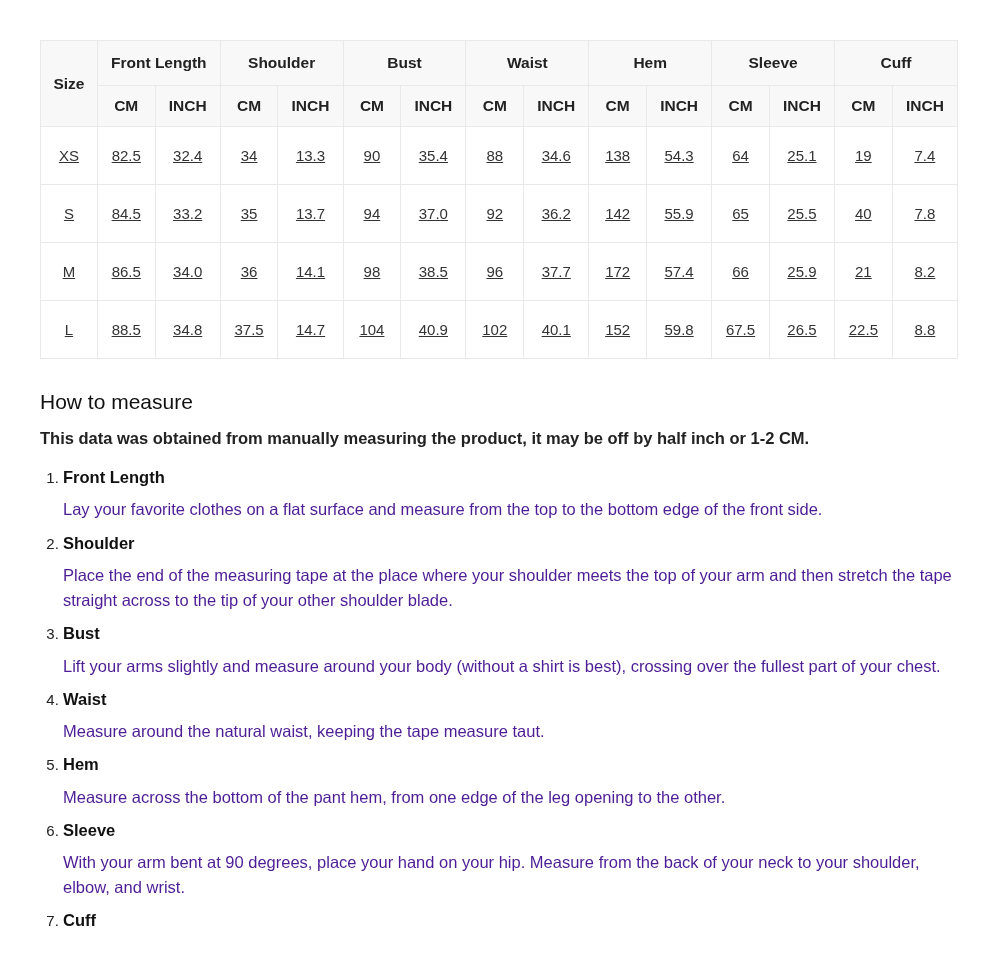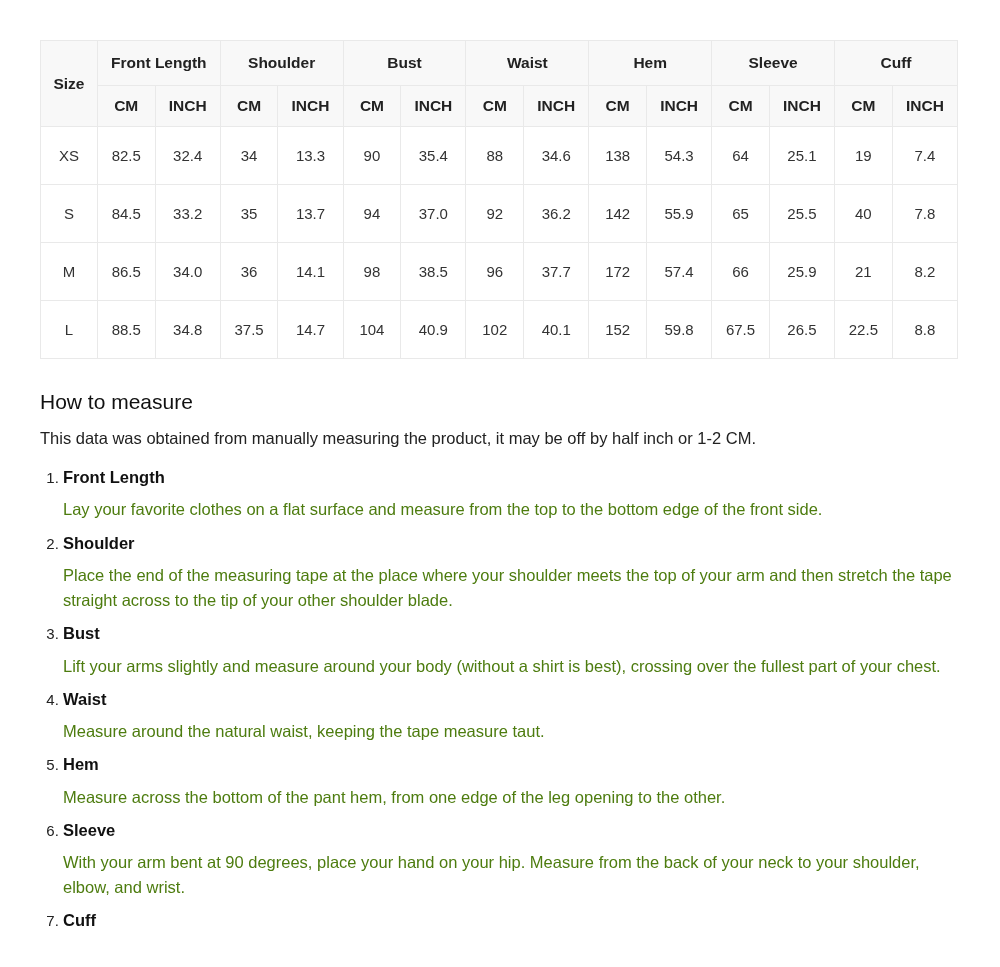--- a/index.html
+++ b/index.html
@@ -39,35 +39,37 @@
     color: #222222;
     font-size: 15.5px;
   }
   .size-table tr.group-row th { height: 45px; }
   .size-table tr.unit-row th  { height: 41px; }
   .size-table td {
     background: #ffffff;
     color: #333333;
     height: 58px;
     font-size: 15px;
+    text-decoration: underline;
   }
 
   
   h2.measure-title {
     margin: 31px 0 0 0;
     font-size: 21px;
     line-height: 1.1;
     font-weight: 400;
     color: #111111;
   }
   p.measure-intro {
     margin: 14px 0 0 0;
     font-size: 16.5px;
     line-height: 1.45;
     color: #222222;
+    font-weight: bold;
   }
   ol.measure-list {
     margin: 16px 0 0 0;
     padding: 0 0 0 23px;
     font-size: 16.5px;
   }
   ol.measure-list > li {
     margin: 0 0 10px 0;
     padding-left: 0;
   }
@@ -79,21 +81,21 @@
     font-weight: 700;
     font-size: 16.5px;
     color: #111111;
     display: block;
     line-height: 1.3;
   }
   .measure-desc {
     margin: 9px 0 0 0;
     font-size: 16.5px;
     line-height: 1.52;
-    color: #4d7c0f;
+    color: #4c1d95;
   }
 </style>
 </head>
 <body>
 
 <div class="page">
 
   <table class="size-table">
     <colgroup id="size-table-cols">
         <col class="c-size">

